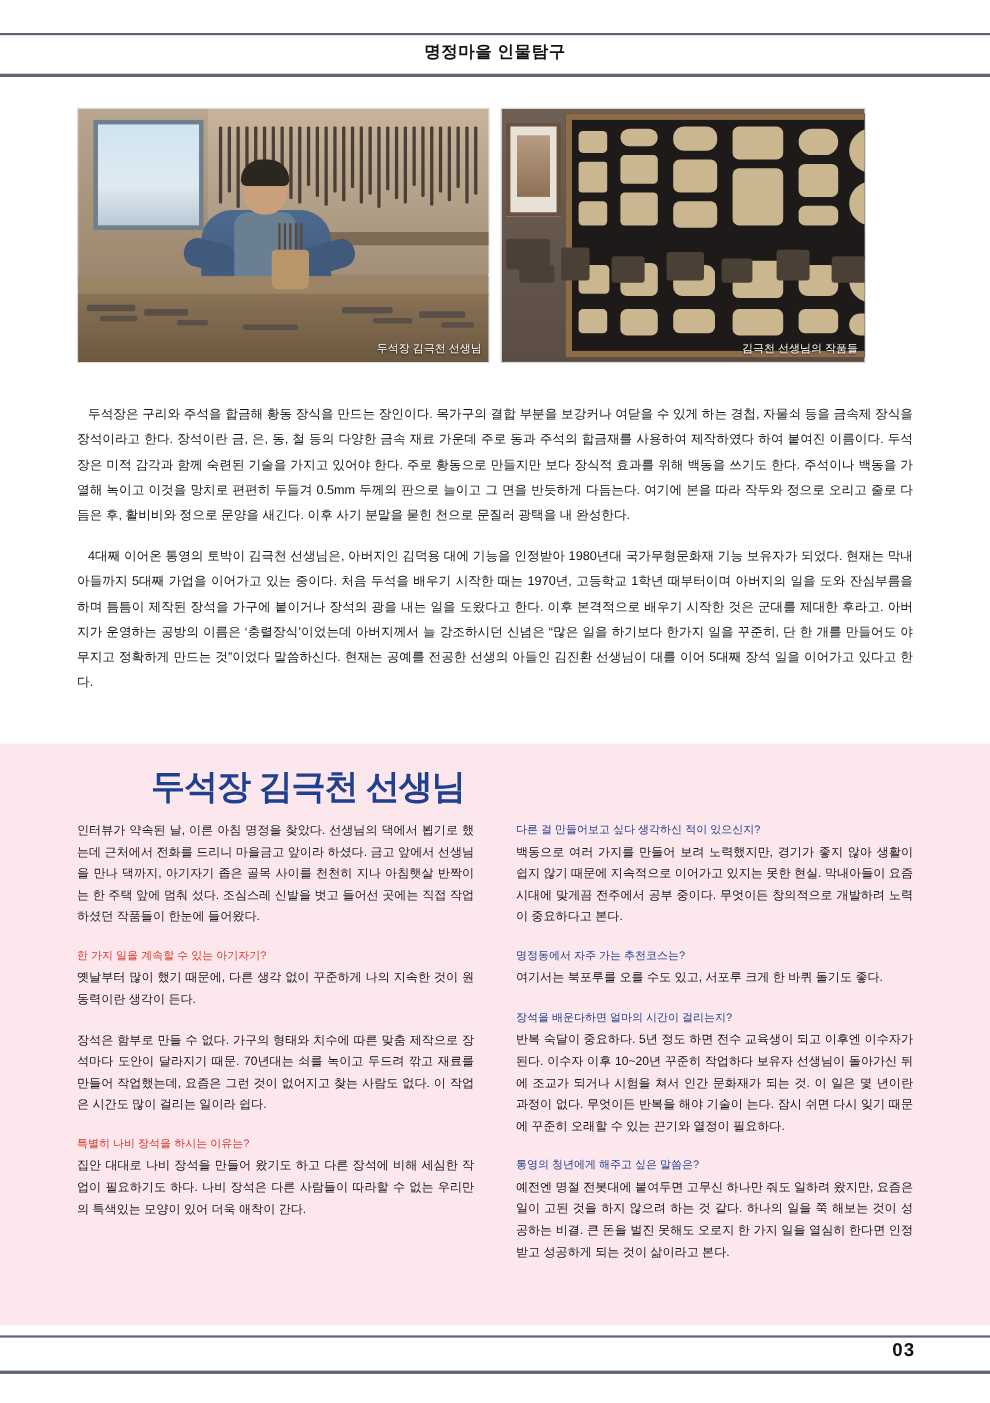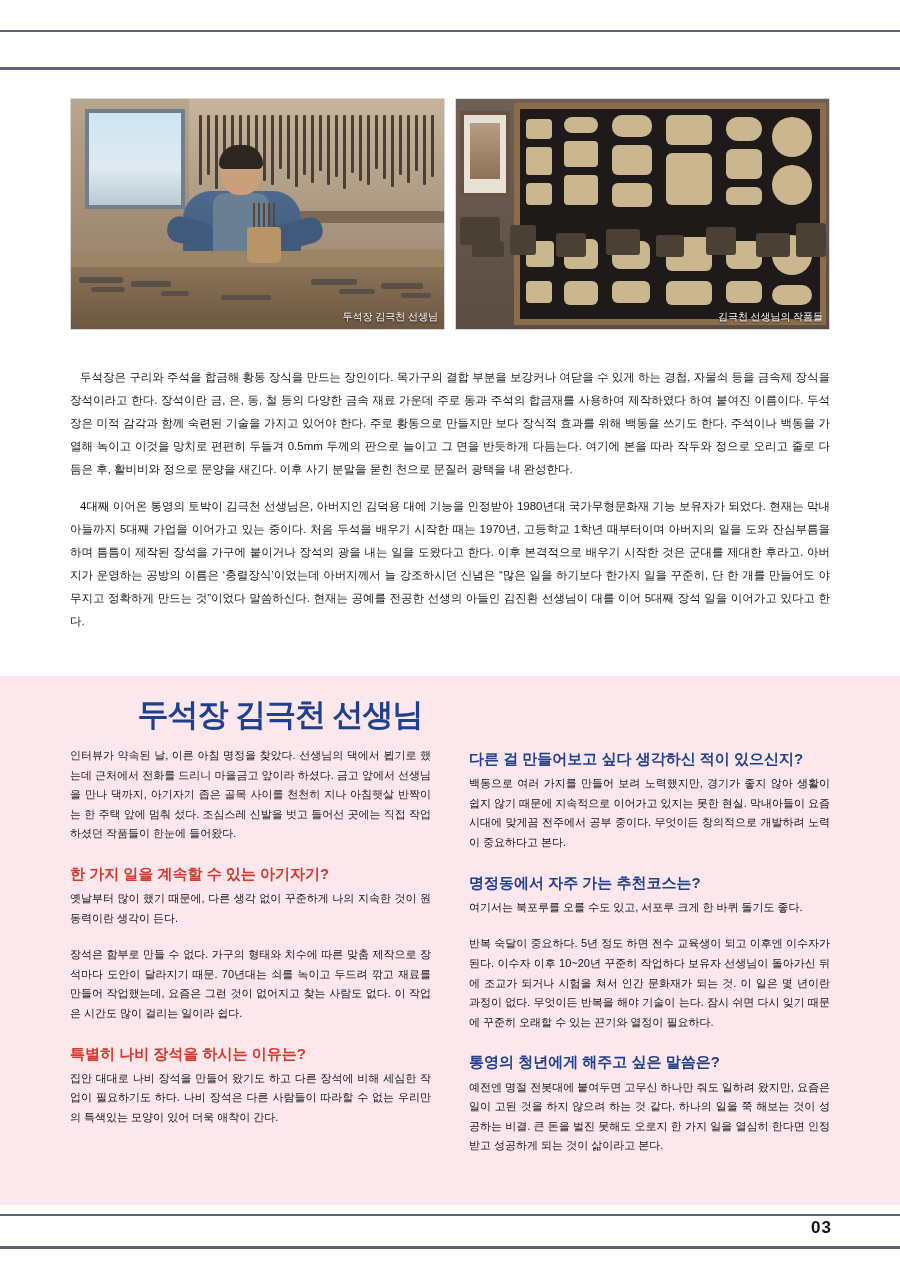--- a/index.html
+++ b/index.html
@@ -53,21 +53,21 @@
     height: 232px;
     display: flex;
     gap: 10px;
   }
   .photo {
     position: relative;
     overflow: hidden;
     border: 1px solid #d8d8d8;
   }
   .photo-left { width: 375px; height: 232px; }
-  .photo-right { width: 375px; height: 232px; font-family: Liberation Serif, serif; }
+  .photo-right { width: 332px; height: 232px; }
 
   
   .ph-l-bg {
     position: absolute; inset: 0;
     background:
       linear-gradient(180deg, #b9a68f 0%, #a8927a 40%, #8d7962 100%);
   }
   .ph-l-window {
     position: absolute; left: 14px; top: 10px; width: 100px; height: 100px;
     background: linear-gradient(180deg,#cfe4f1 0%, #dfeaf2 60%, #b9c9d3 100%);
@@ -228,22 +228,22 @@
     position: absolute;
     left: 70px; top: 70px;
     width: 760px;
     height: 440px;
     display: flex;
     gap: 38px;
   }
   .col { width: 361px; }
   .qa { margin-bottom: 17px; }
   .qa .q {
-    font-size: 15px;
-    font-weight: bold;
+    font-size: 10px;
+    font-weight: normal;
     line-height: 1.75;
     margin-bottom: 2px;
   }
   .qa .a {
     font-size: 11px;
     line-height: 1.78;
     color: #141414;
     text-align: justify;
   }
   .q-red { color: #d5372a; }
@@ -270,20 +270,21 @@
     font-weight: bold;
     letter-spacing: 1px;
     color: #111111;
   }
 </style>
 </head>
 <body>
 
 <div class="page-header">
   <div class="header-rule-top"></div>
+  <div class="header-title">명정마을 인물탐구</div>
   <div class="header-rule-bottom"></div>
 </div>
 
 <div class="photos">
 
   <div class="photo photo-left">
     <div class="ph-l-bg"></div>
     <div class="ph-l-wall"></div>
     <div class="ph-l-window"></div>
     <div class="ph-l-tools">
@@ -434,20 +435,21 @@
         <div class="q q-blue">다른 걸 만들어보고 싶다 생각하신 적이 있으신지?</div>
         <div class="a">백동으로 여러 가지를 만들어 보려 노력했지만, 경기가 좋지 않아 생활이 쉽지 않기 때문에 지속적으로 이어가고 있지는 못한 현실. 막내아들이 요즘 시대에 맞게끔 전주에서 공부 중이다. 무엇이든 창의적으로 개발하려 노력이 중요하다고 본다.</div>
       </div>
 
       <div class="qa">
         <div class="q q-blue">명정동에서 자주 가는 추천코스는?</div>
         <div class="a">여기서는 북포루를 오를 수도 있고, 서포루 크게 한 바퀴 돌기도 좋다.</div>
       </div>
 
       <div class="qa">
+        <div class="q q-blue">장석을 배운다하면 얼마의 시간이 걸리는지?</div>
         <div class="a">반복 숙달이 중요하다. 5년 정도 하면 전수 교육생이 되고 이후엔 이수자가 된다. 이수자 이후 10~20년 꾸준히 작업하다 보유자 선생님이 돌아가신 뒤에 조교가 되거나 시험을 쳐서 인간 문화재가 되는 것. 이 일은 몇 년이란 과정이 없다. 무엇이든 반복을 해야 기술이 는다. 잠시 쉬면 다시 잊기 때문에 꾸준히 오래할 수 있는 끈기와 열정이 필요하다.</div>
       </div>
 
       <div class="qa">
         <div class="q q-blue">통영의 청년에게 해주고 싶은 말씀은?</div>
         <div class="a">예전엔 명절 전봇대에 붙여두면 고무신 하나만 줘도 일하려 왔지만, 요즘은 일이 고된 것을 하지 않으려 하는 것 같다. 하나의 일을 쭉 해보는 것이 성공하는 비결. 큰 돈을 벌진 못해도 오로지 한 가지 일을 열심히 한다면 인정받고 성공하게 되는 것이 삶이라고 본다.</div>
       </div>
     </div>
 
   </div>

